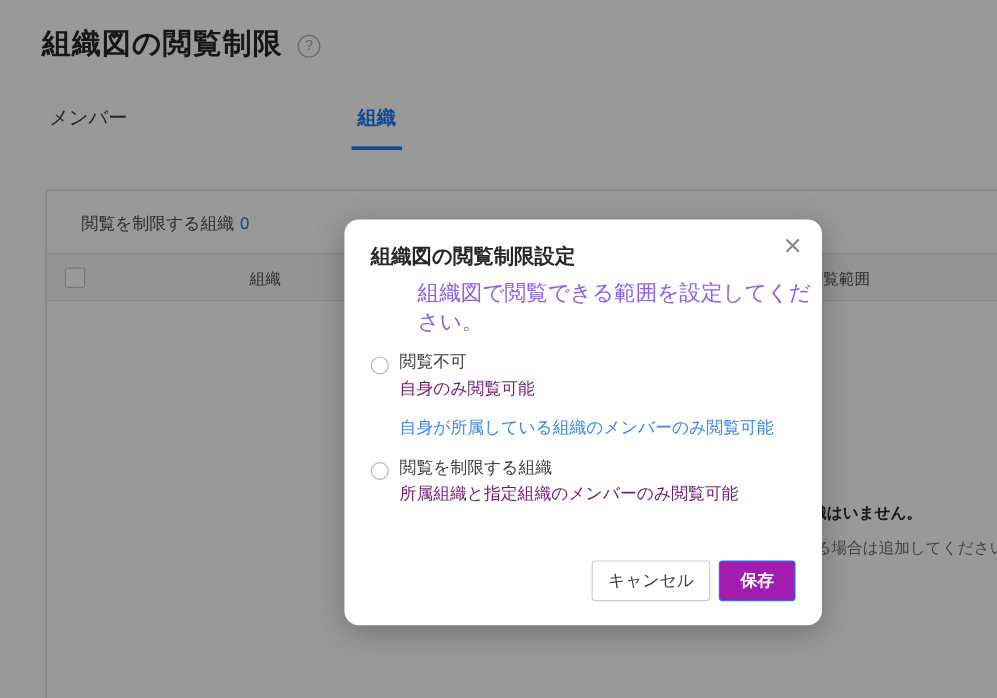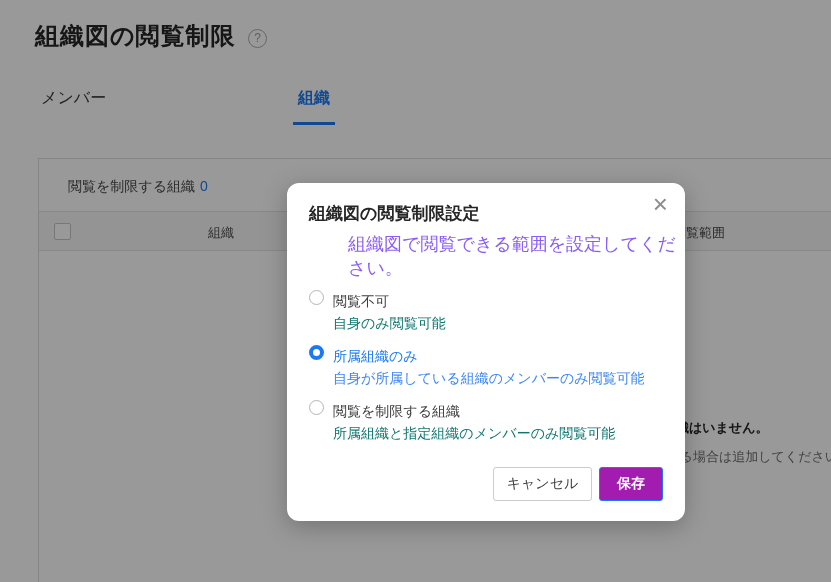--- a/index.html
+++ b/index.html
@@ -73,29 +73,29 @@
     font-size: 17px; font-weight: bold; color: #262626;
   }
   .modal-close {
     position: absolute; right: 17px; top: 8px;
     font-size: 26px; font-weight: 300; color: #8c8c8c; cursor: pointer;
     line-height: 26px;
   }
   .modal-desc { position: absolute; left: 22px; top: 49px; font-size: 18px; color: #8b5cf6; margin-left: 39px; }
   .options { position: absolute; left: 22px; top: 107px; }
   .option { margin-bottom: 11px; }
-  .option-row { display: flex; align-items: flex-start; line-height: 22px; cursor: pointer; }
+  .option-row { display: flex; align-items: flex-end; line-height: 22px; cursor: pointer; }
   .radio {
     width: 15px; height: 15px; border-radius: 50%;
     border: 1px solid #b5b5b5; background: #fff; margin-right: 9px; flex: none;
   }
   .option.selected .radio { border: 4.5px solid #1b7af2; }
   .option-label { font-size: 14px; color: #3d3d3d; }
   .option.selected .option-label { color: #1b7af2; }
-  .option-desc { margin-left: 24px; line-height: 22px; font-size: 14px; color: #0f766e; }
+  .option-desc { margin-left: 24px; line-height: 22px; font-size: 14px; color: #701a75; }
   .option.selected .option-desc { color: #3c86f5; }
   .modal-buttons {
     position: absolute; right: 22px; bottom: 20px;
     display: flex; gap: 7px;
   }
   .btn {
     height: 34px; border-radius: 3px; font-size: 14px; cursor: pointer;
     font-family: "Liberation Sans", "DejaVu Sans", sans-serif;
     display: inline-flex; align-items: center; justify-content: center;
   }
@@ -141,24 +141,20 @@
     <div class="options">
       <div class="option">
         <div class="option-row">
           <span class="radio"></span>
           <span class="option-label">閲覧不可</span>
         </div>
         <div class="option-desc">自身のみ閲覧可能</div>
       </div>
 
       <div class="option selected">
-        <div class="option-row">
-          <span class="radio"></span>
-          <span class="option-label">所属組織のみ</span>
-        </div>
         <div class="option-desc">自身が所属している組織のメンバーのみ閲覧可能</div>
       </div>
 
       <div class="option">
         <div class="option-row">
           <span class="radio"></span>
           <span class="option-label">閲覧を制限する組織</span>
         </div>
         <div class="option-desc">所属組織と指定組織のメンバーのみ閲覧可能</div>
       </div>

